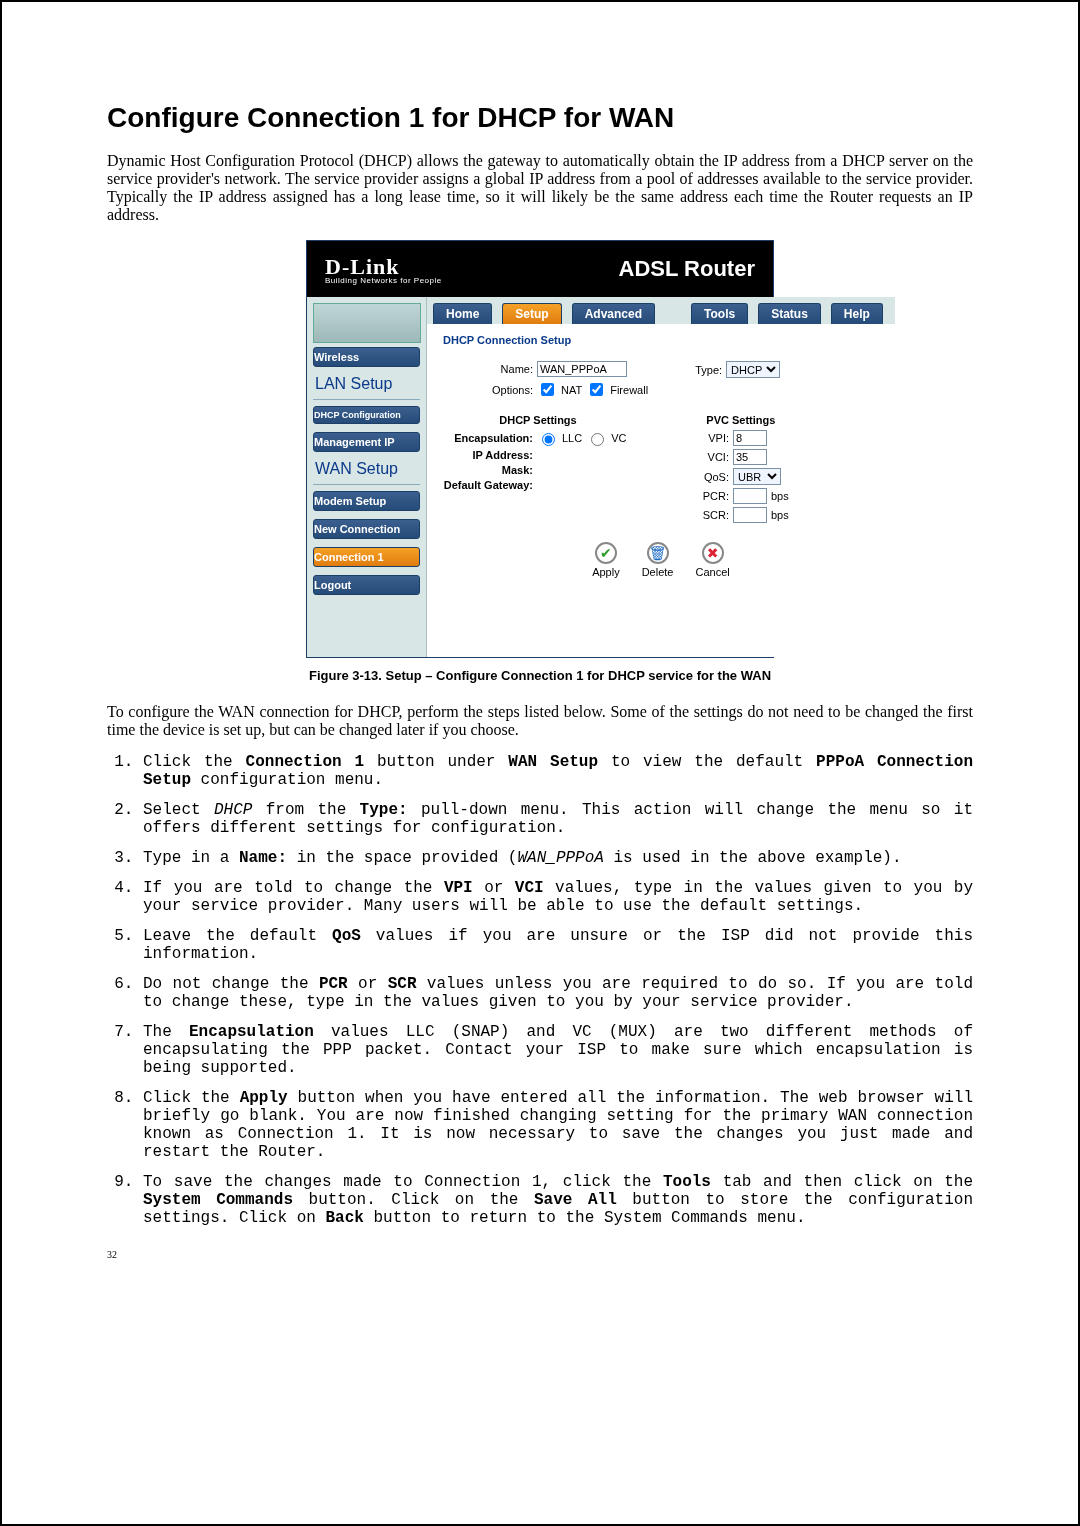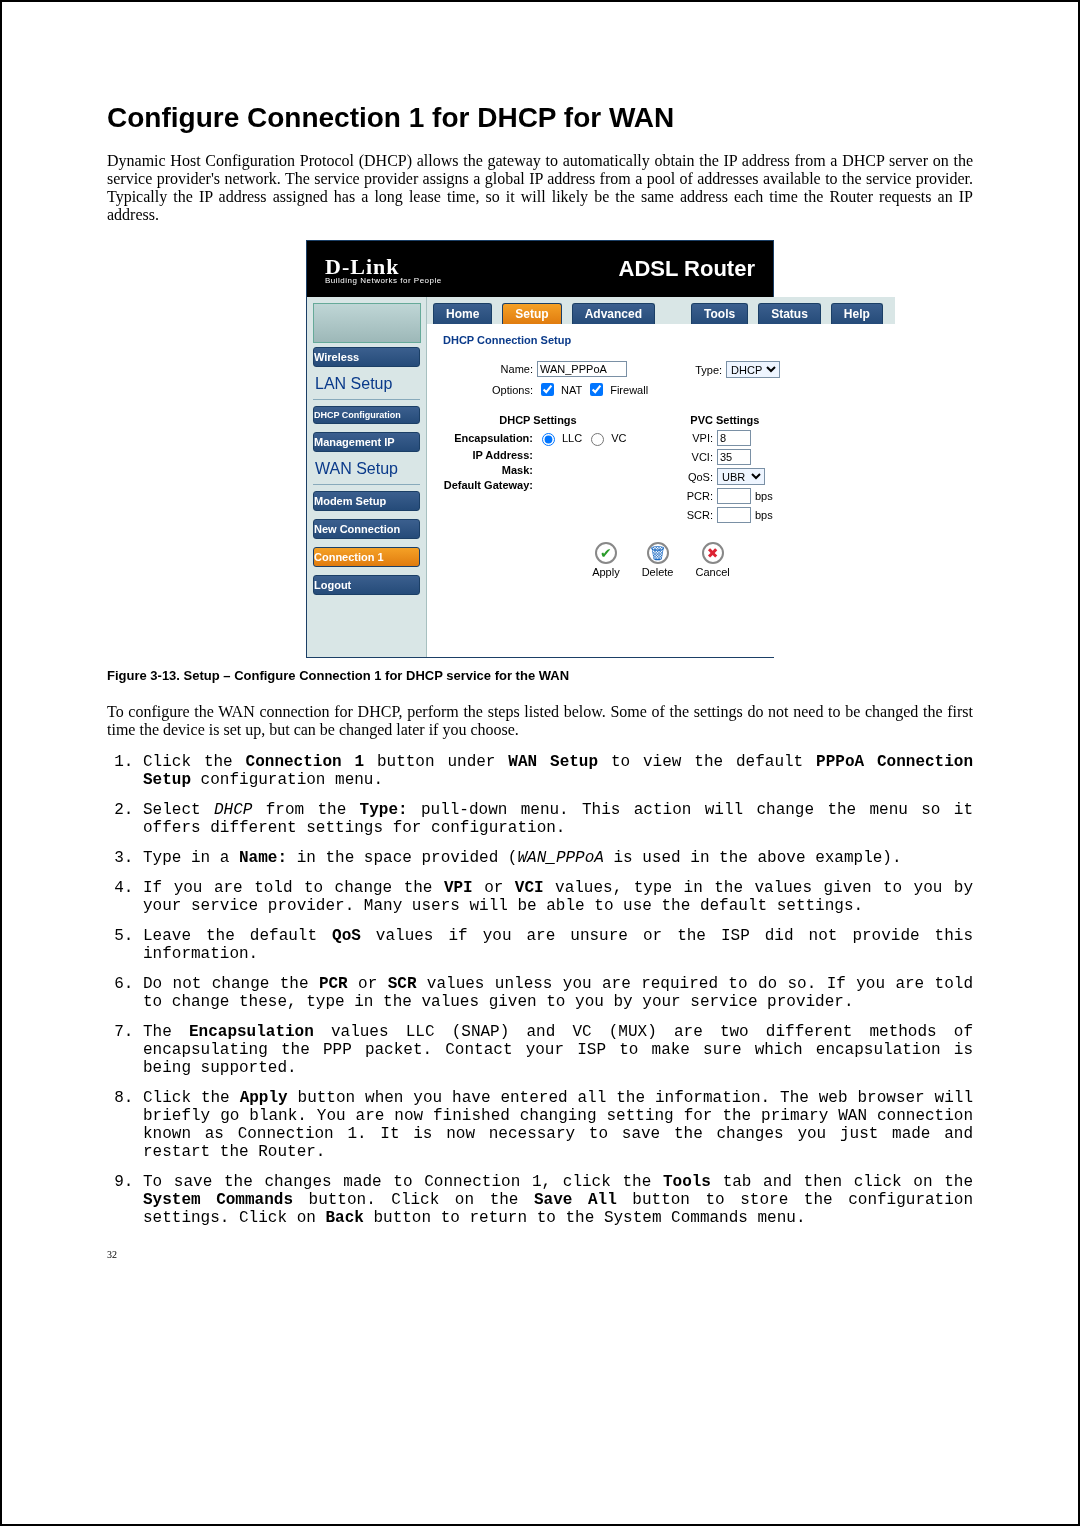--- a/index.html
+++ b/index.html
@@ -84,37 +84,37 @@
   .main {
     flex:1;
     background:#fff;
     padding: 10px 16px 16px 16px;
     min-height: 360px;
   }
   .panel-title { color:#0a3a8a; font-weight:bold; font-size:11px; margin-bottom:12px;}
   .form-row { display:flex; align-items:center; margin:3px 0; gap:4px;}
   .form-row label { width: 90px; text-align:right; color:#000; }
   .inp { border:1px solid #7a90a5; height:16px; font-size:11px; padding:0 2px; background:#fff;}
-  .col2 { display:flex; gap: 44px; margin-top:12px;}
+  .col2 { display:flex; gap: 60px; margin-top:12px;}
   .subhead { font-weight:bold; text-align:center; margin-bottom:4px; font-size:11px;}
   .pvccol .form-row label { width: 36px;}
   .dhcpcol .form-row label { width: 90px; font-weight: bold;}
   .small-btn {
     display:inline-block; background: linear-gradient(#3b5f8e,#254b79);
     color:#fff; font-weight:bold; font-size:11px;
     padding:2px 14px; border-radius:3px; border:1px solid #1b3f66;
     margin:3px 0; cursor:pointer;
   }
   .action-row { display:flex; justify-content:center; gap:22px; margin-top: 16px;}
   .action { text-align:center; font-size:11px; cursor:pointer;}
   .action .ico { width:22px; height:22px; border-radius:50%; margin:0 auto 2px; border:2px solid #888; display:flex; align-items:center; justify-content:center; font-size:14px;}
   .ico-apply { background:#fff; border-color:#2a9b2a; color:#2a9b2a;}
   .ico-delete { background:#fff; border-color:#1868c2; color:#1868c2;}
   .ico-cancel { background:#fff; border-color:#d23; color:#d23;}
-  .figcap { text-align:left; font-family: Arial, sans-serif; font-size:13px; font-weight:bold; margin: 8px 0 20px 0;}
+  .figcap { text-align:center; font-family: Arial, sans-serif; font-size:13px; font-weight:bold; margin: 8px 0 20px 0;}
   p.after { margin: 0 0 14px 0; text-align: justify;}
   ol.steps { margin: 0 0 0 36px; padding:0;font-family:Liberation Mono, monospace;}
   ol.steps li { margin-bottom: 12px; text-align: justify; padding-right: 0;}
   .pagenum { text-align:left; font-size:10px; margin-top: 22px;}
   .sel { border:1px solid #7a90a5; height:17px; font-size:11px; background:#eef5ff;}
 </style>
 </head>
 <body>
 
 <div class="content-wrap">

